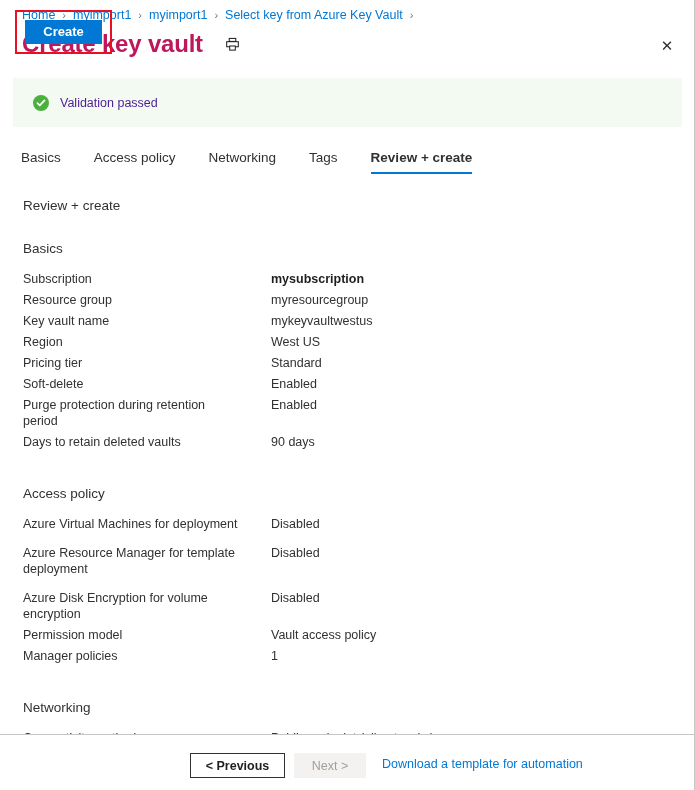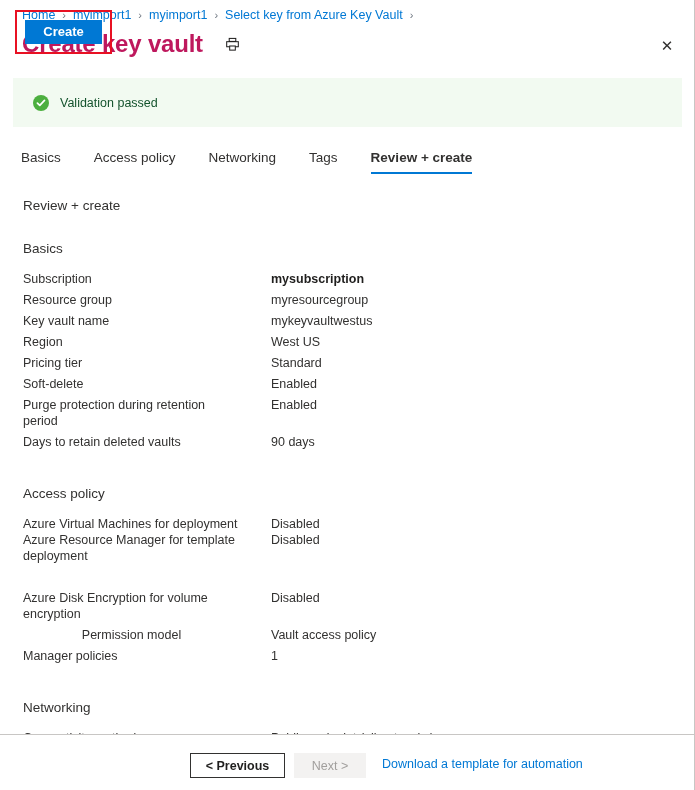--- a/index.html
+++ b/index.html
@@ -102,21 +102,21 @@
     border-radius: 50%;
     background: #4caf3f;
     display: flex;
     align-items: center;
     justify-content: center;
   }
   .ok-icon svg { display: block; }
   .validation-text {
     margin-left: 11px;
     font-size: 12.5px;
-    color: #14532d;
+    color: #4c1d95;
   }
 
   
   .tabs {
     position: absolute;
     left: 21px;
     top: 150px;
     display: flex;
     align-items: flex-start;
     height: 30px;
@@ -330,29 +330,29 @@
       </div>
       <div class="kv-row" style="top: 236px;">
         <span class="kv-key" style="display: inline-block; width: 225px;">Days to retain deleted vaults</span>
         <span class="kv-val" style="left: 248px;">90 days</span>
       </div>
       <div class="section-heading" style="top: 288px;">Access policy</div>
       <div class="kv-row" style="top: 318px;">
         <span class="kv-key" style="display: inline-block; width: 225px;">Azure Virtual Machines for deployment</span>
         <span class="kv-val" style="left: 248px;">Disabled</span>
       </div>
-      <div class="kv-row" style="top: 334px;">
+      <div class="kv-row" style="top: 347px;">
         <span class="kv-key" style="display: inline-block; width: 225px;">Azure Resource Manager for template deployment</span>
         <span class="kv-val" style="left: 248px;">Disabled</span>
       </div>
       <div class="kv-row" style="top: 392px;">
         <span class="kv-key" style="display: inline-block; width: 225px;">Azure Disk Encryption for volume encryption</span>
         <span class="kv-val" style="left: 248px;">Disabled</span>
       </div>
-      <div class="kv-row" style="top: 429px; text-align: center;">
+      <div class="kv-row" style="top: 429px;">
         <span class="kv-key" style="display: inline-block; width: 225px;">Permission model</span>
         <span class="kv-val" style="left: 248px;">Vault access policy</span>
       </div>
       <div class="kv-row" style="top: 450px;">
         <span class="kv-key" style="display: inline-block; width: 225px;">Manager policies</span>
         <span class="kv-val" style="left: 248px;">1</span>
       </div>
       <div class="section-heading" style="top: 502px;">Networking</div>
       <div class="kv-row" style="top: 532px;">
         <span class="kv-key" style="display: inline-block; width: 225px;">Connectivity method</span>

